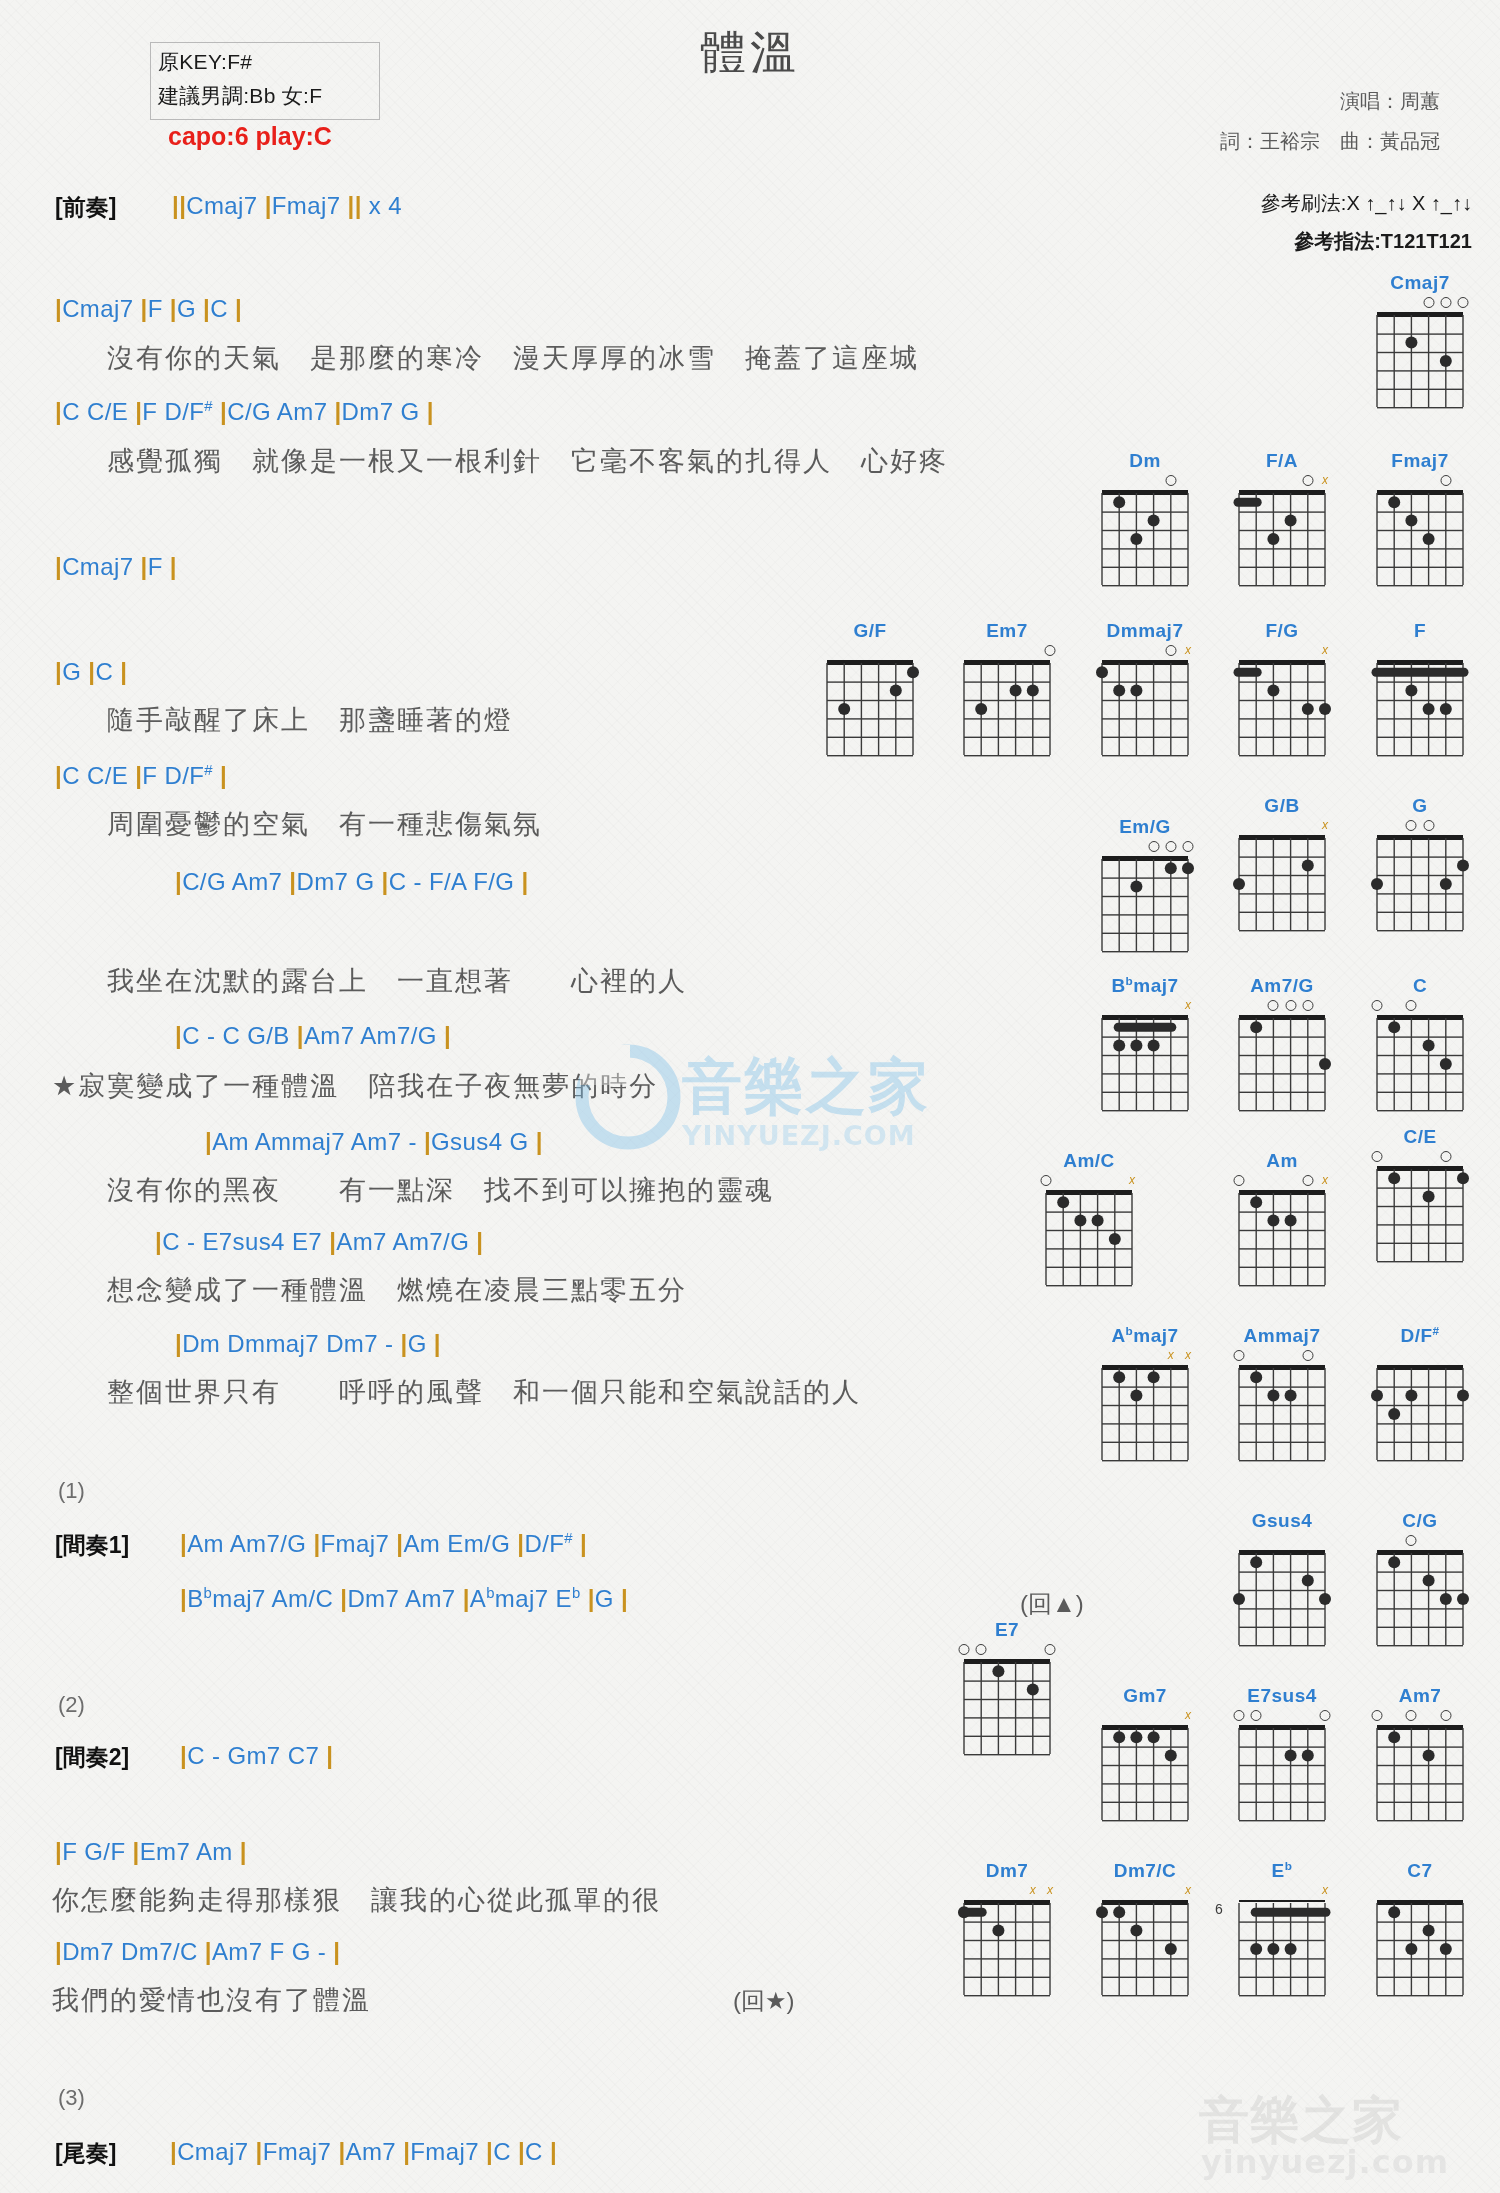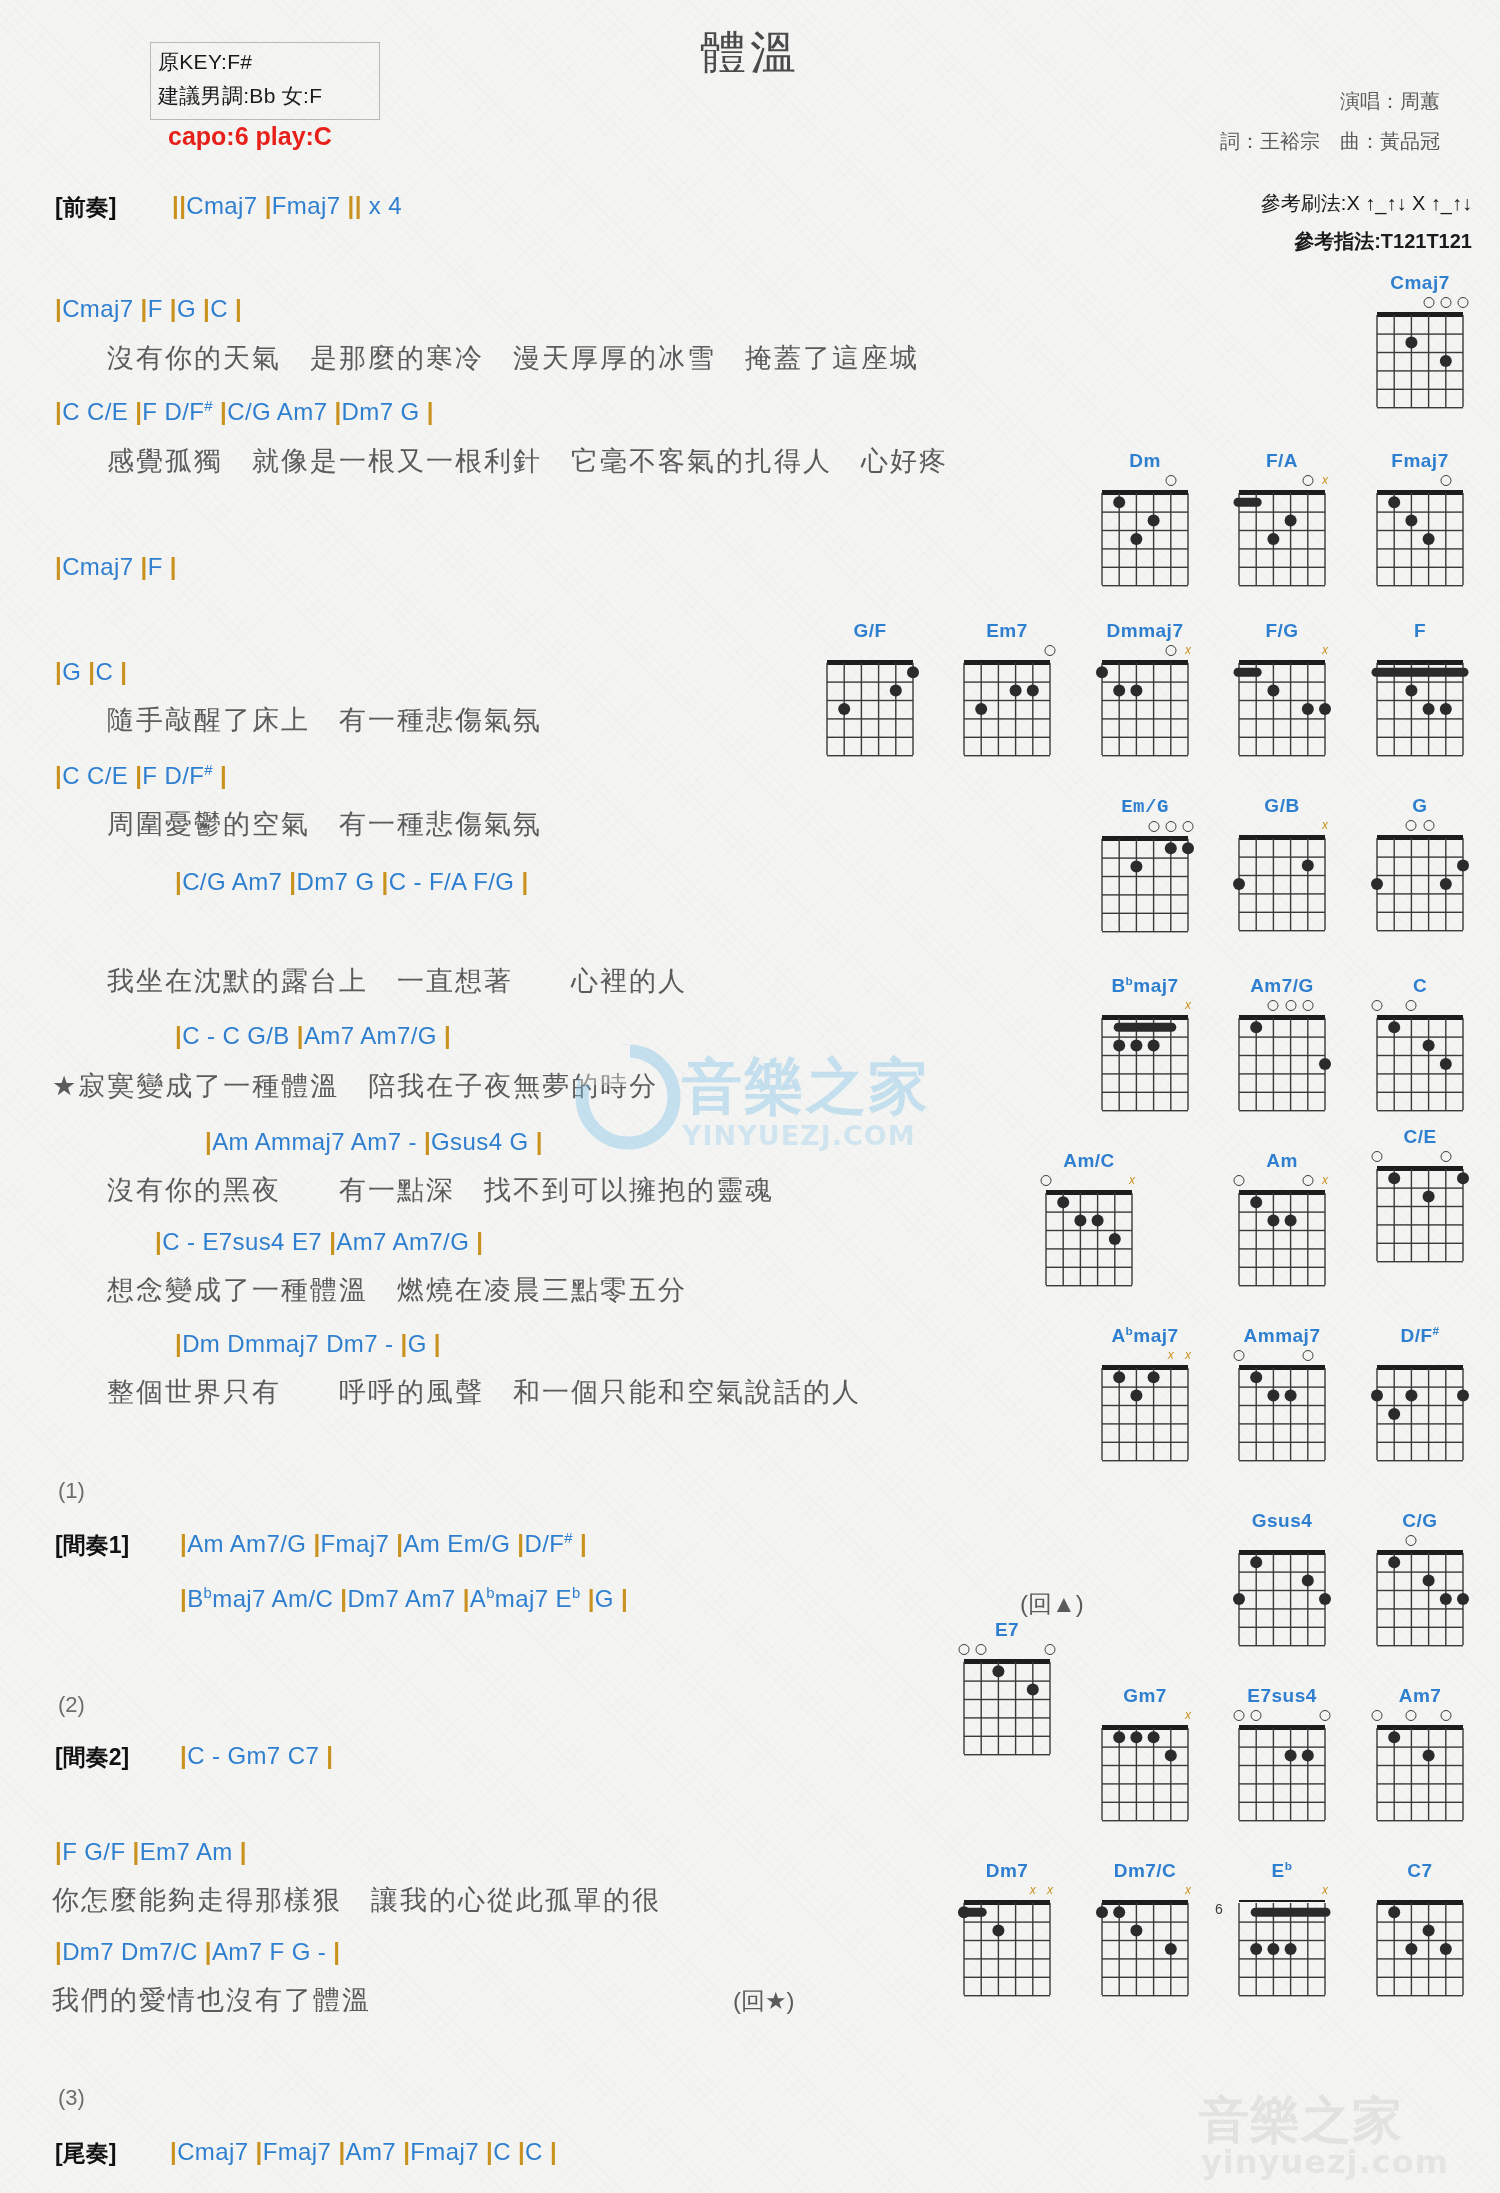--- a/index.html
+++ b/index.html
@@ -107,21 +107,21 @@
 
   <div class="chordline" style="left:55px;top:295px;"><span class="bar">|</span>Cmaj7            <span class="bar">|</span>F                 <span class="bar">|</span>G                      <span class="bar">|</span>C                   <span class="bar">|</span></div>
   <div class="lyric" style="left:78px;top:340px;">　沒有你的天氣　是那麼的寒冷　漫天厚厚的冰雪　掩蓋了這座城</div>
 
   <div class="chordline" style="left:55px;top:398px;"><span class="bar">|</span>C            C/E        <span class="bar">|</span>F          D/F<sup>#</sup>         <span class="bar">|</span>C/G       Am7   <span class="bar">|</span>Dm7     G    <span class="bar">|</span></div>
   <div class="lyric" style="left:78px;top:443px;">　感覺孤獨　就像是一根又一根利針　它毫不客氣的扎得人　心好疼</div>
 
   <div class="chordline" style="left:55px;top:553px;"><span class="bar">|</span>Cmaj7            <span class="bar">|</span>F                <span class="bar">|</span></div>
 
   <div class="chordline" style="left:55px;top:658px;"><span class="bar">|</span>G                          <span class="bar">|</span>C                     <span class="bar">|</span></div>
-  <div class="lyric" style="left:78px;top:702px;">　隨手敲醒了床上　有一種悲傷氣氛</div>
+  <div class="lyric" style="left:78px;top:702px;">　隨手敲醒了床上　那盞睡著的燈</div>
 
   <div class="chordline" style="left:55px;top:762px;"><span class="bar">|</span>C            C/E        <span class="bar">|</span>F        D/F<sup>#</sup>     <span class="bar">|</span></div>
   <div class="lyric" style="left:78px;top:806px;">　周圍憂鬱的空氣　有一種悲傷氣氛</div>
 
   <div class="chordline" style="left:175px;top:868px;"><span class="bar">|</span>C/G        Am7    <span class="bar">|</span>Dm7     G    <span class="bar">|</span>C  -  F/A   F/G   <span class="bar">|</span></div>
   <div class="lyric" style="left:78px;top:963px;">　我坐在沈默的露台上　一直想著　　心裡的人</div>
 
   <div class="chordline" style="left:175px;top:1022px;"><span class="bar">|</span>C  -  C   G/B            <span class="bar">|</span>Am7          Am7/G    <span class="bar">|</span></div>
   <div class="lyric" style="left:52px;top:1068px;">★寂寞變成了一種體溫　陪我在子夜無夢的時分</div>
 
@@ -391,21 +391,21 @@
             <rect x="59.89999999999999" y="4" width="1.4" height="92" fill="#3a3a3a"></rect>
             <rect x="77.1" y="4" width="1.4" height="92" fill="#3a3a3a"></rect>
             <rect x="94.3" y="4" width="1.4" height="92" fill="#3a3a3a"></rect>
             <rect x="3.5" y="8.7" width="97" height="9" rx="4.5" class="barre"></rect>
             <circle cx="43.4" cy="31.599999999999998" r="6" class="dot"></circle>
             <circle cx="60.599999999999994" cy="50" r="6" class="dot"></circle>
             <circle cx="77.8" cy="50" r="6" class="dot"></circle>
           </svg>
         </div>
       </div>
-      <div class="cd" style="left: 1093px; top: 796px; font-family: Liberation Mono, monospace;">
+      <div class="cd" style="left: 1093px; top: 816px;">
         <div class="nm">Em/G</div>
         <div class="top">
           <span class="o" style="left: 60.6px;"></span>
           <span class="o" style="left: 77.8px;"></span>
           <span class="o" style="left: 95px;"></span>
         </div>
         <div class="gridwrap">
           <svg width="104" height="100" viewBox="0 0 104 100">
             <rect x="9" y="1" width="86" height="5" fill="#1d1d1d"></rect>
             <rect x="9" y="22.4" width="86" height="1.4" fill="#3a3a3a"></rect>

